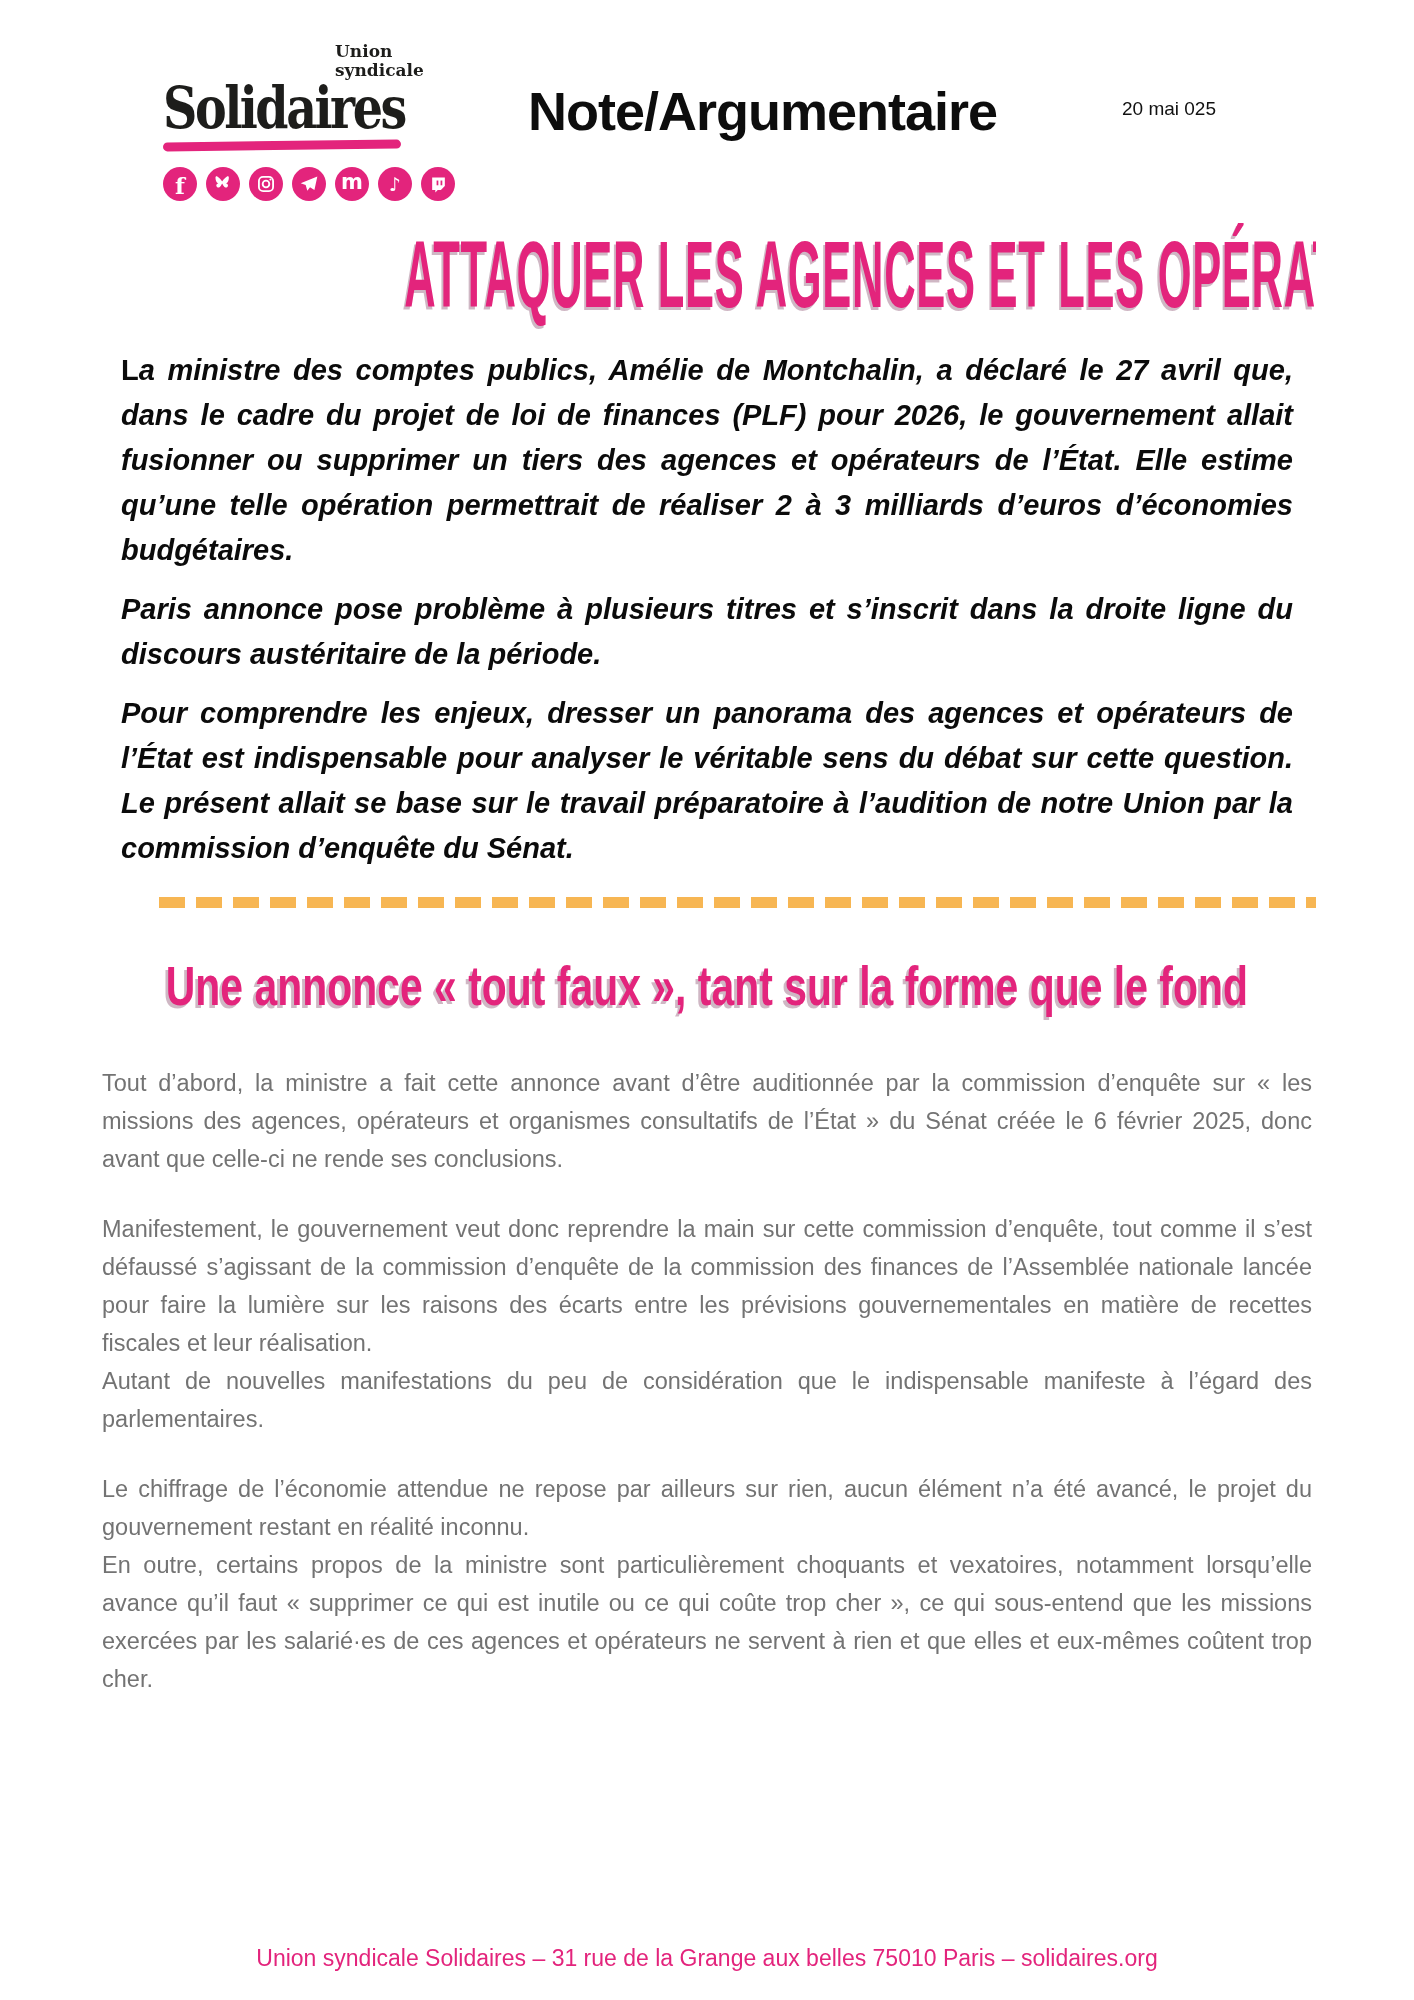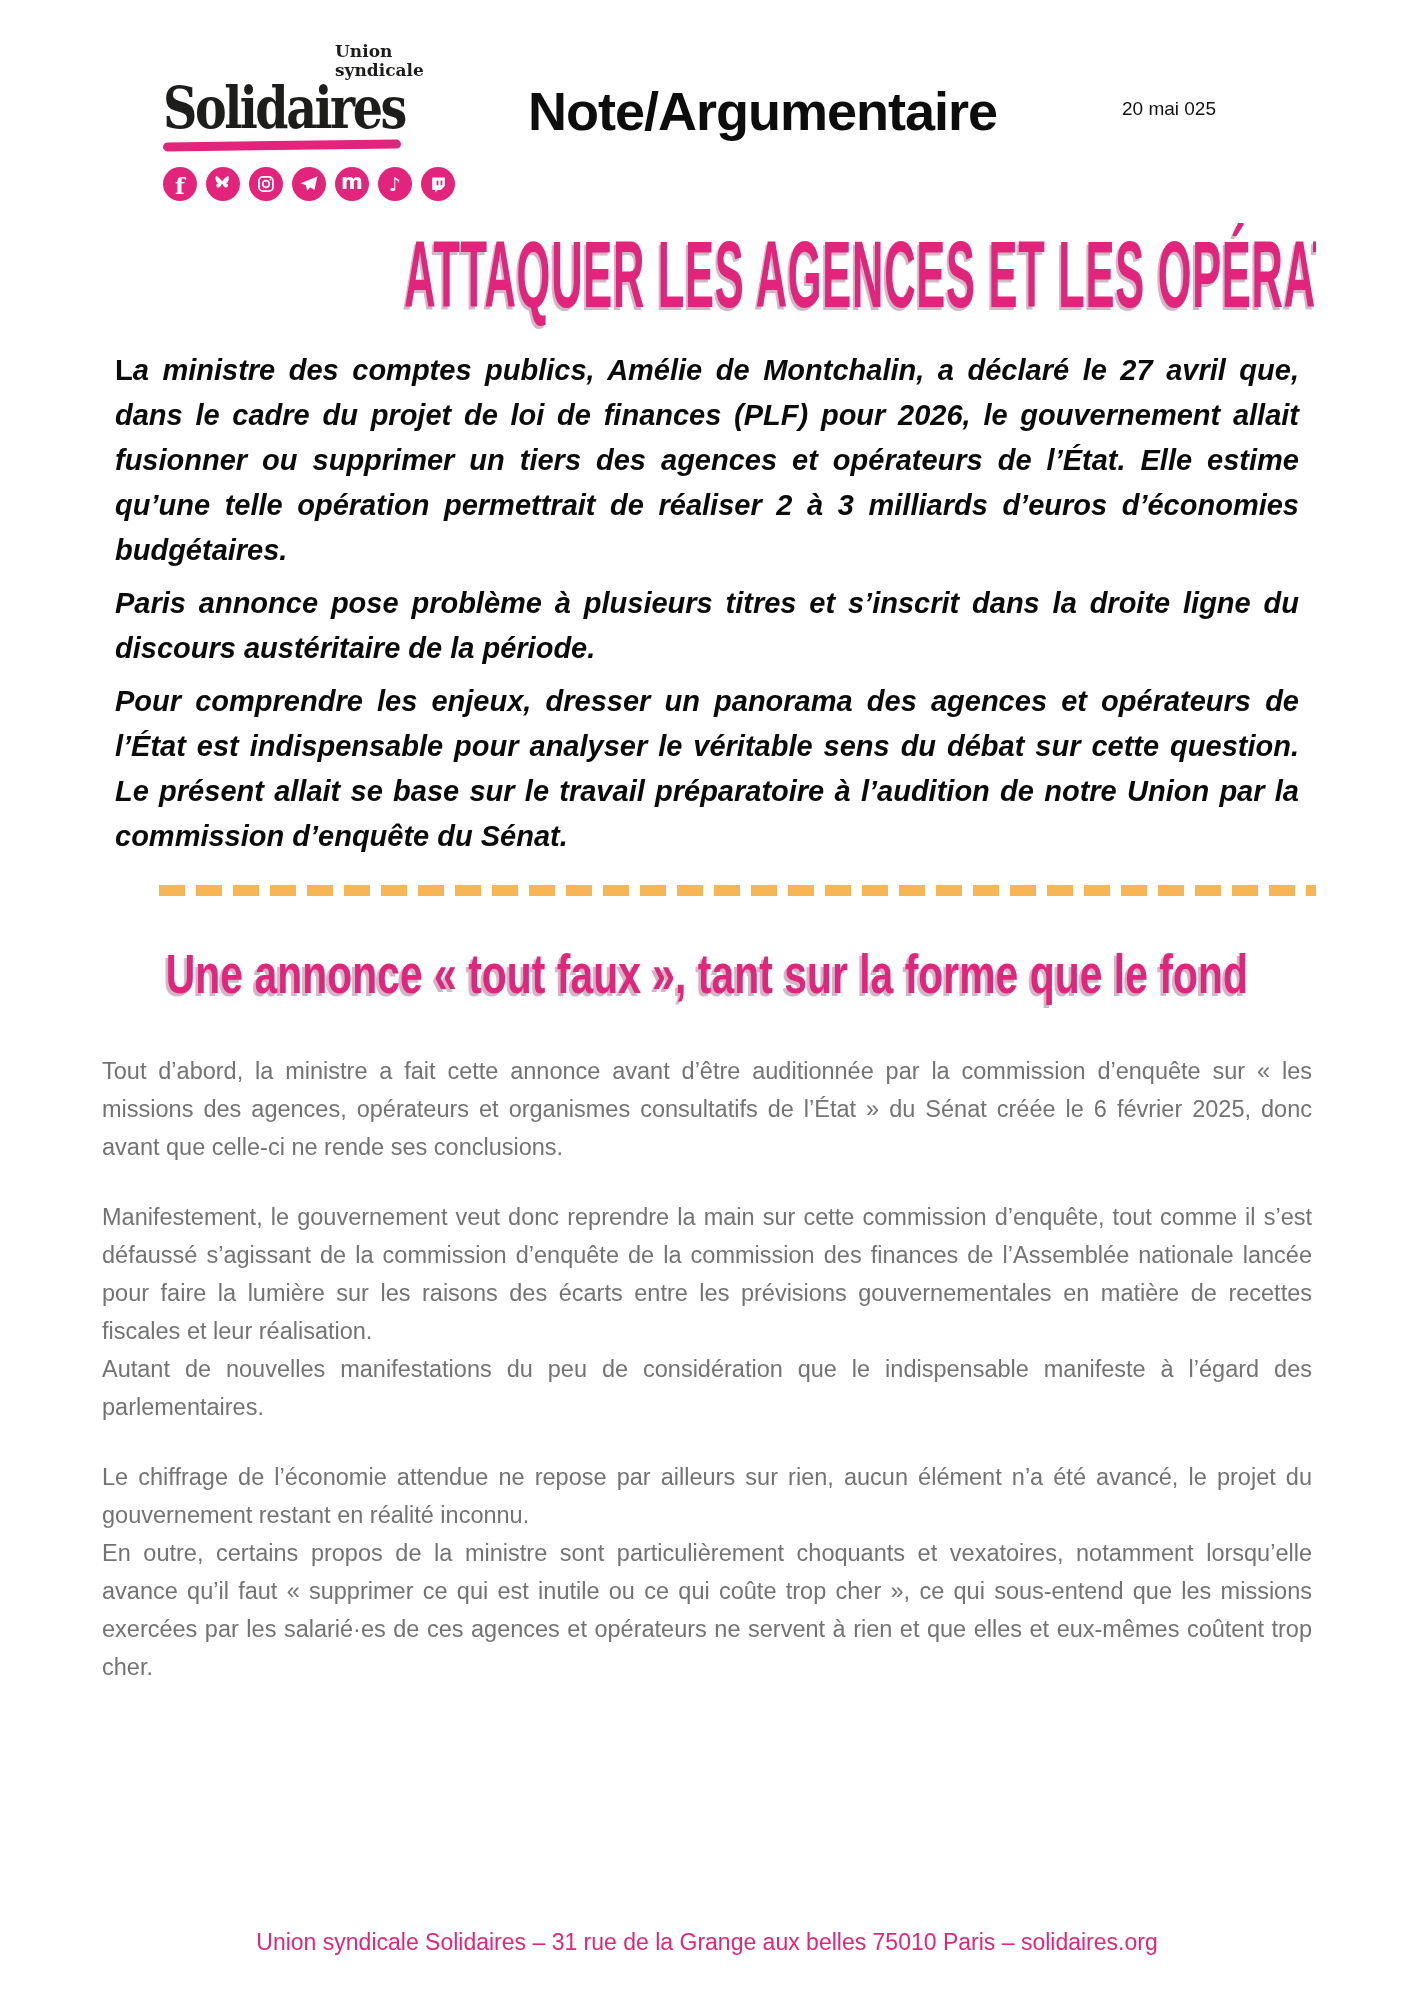--- a/index.html
+++ b/index.html
@@ -69,41 +69,41 @@
   .section-heading .inner{
     font-size:44px;
     transform:scale(0.93,1.28);transform-origin:center;
   }
   
   .intro{
     width:1200px;margin:24px auto 0;
     font-size:29px;font-weight:bold;font-style:italic;
     line-height:45px;text-align:justify;color:#0b0b0b;
   }
-  .intro p{margin:8px;}
+  .intro p{margin:14px;}
   .intro p.first::first-letter{font-style:normal;}
   
   .divider{
     width:1292px;height:11px;margin:26px 0 0 61px;
     background:repeating-linear-gradient(90deg,
       #f7b653 0px,#f7b653 26px,
       rgba(0,0,0,0) 26px,rgba(0,0,0,0) 37px);
   }
   
   .body-text{
     width:1210px;margin:40px auto 4px;
     font-size:23.5px;line-height:38px;
     text-align:justify;color:#737373;
   }
   .body-text p{margin:0;}
   .body-text .block{margin-bottom:32px;}
   .body-text .block:last-child{margin-bottom:0;}
   
   .footer{
-    position:absolute;left:0;right:0;bottom:44px;
+    position:absolute;left:0;right:0;bottom:28px;
     text-align:center;color:#e3247c;font-size:23px;
   }
 </style>
 </head>
 <body>
 
 <div class="page">
 
   <header class="header">
     <div class="logo-block">

